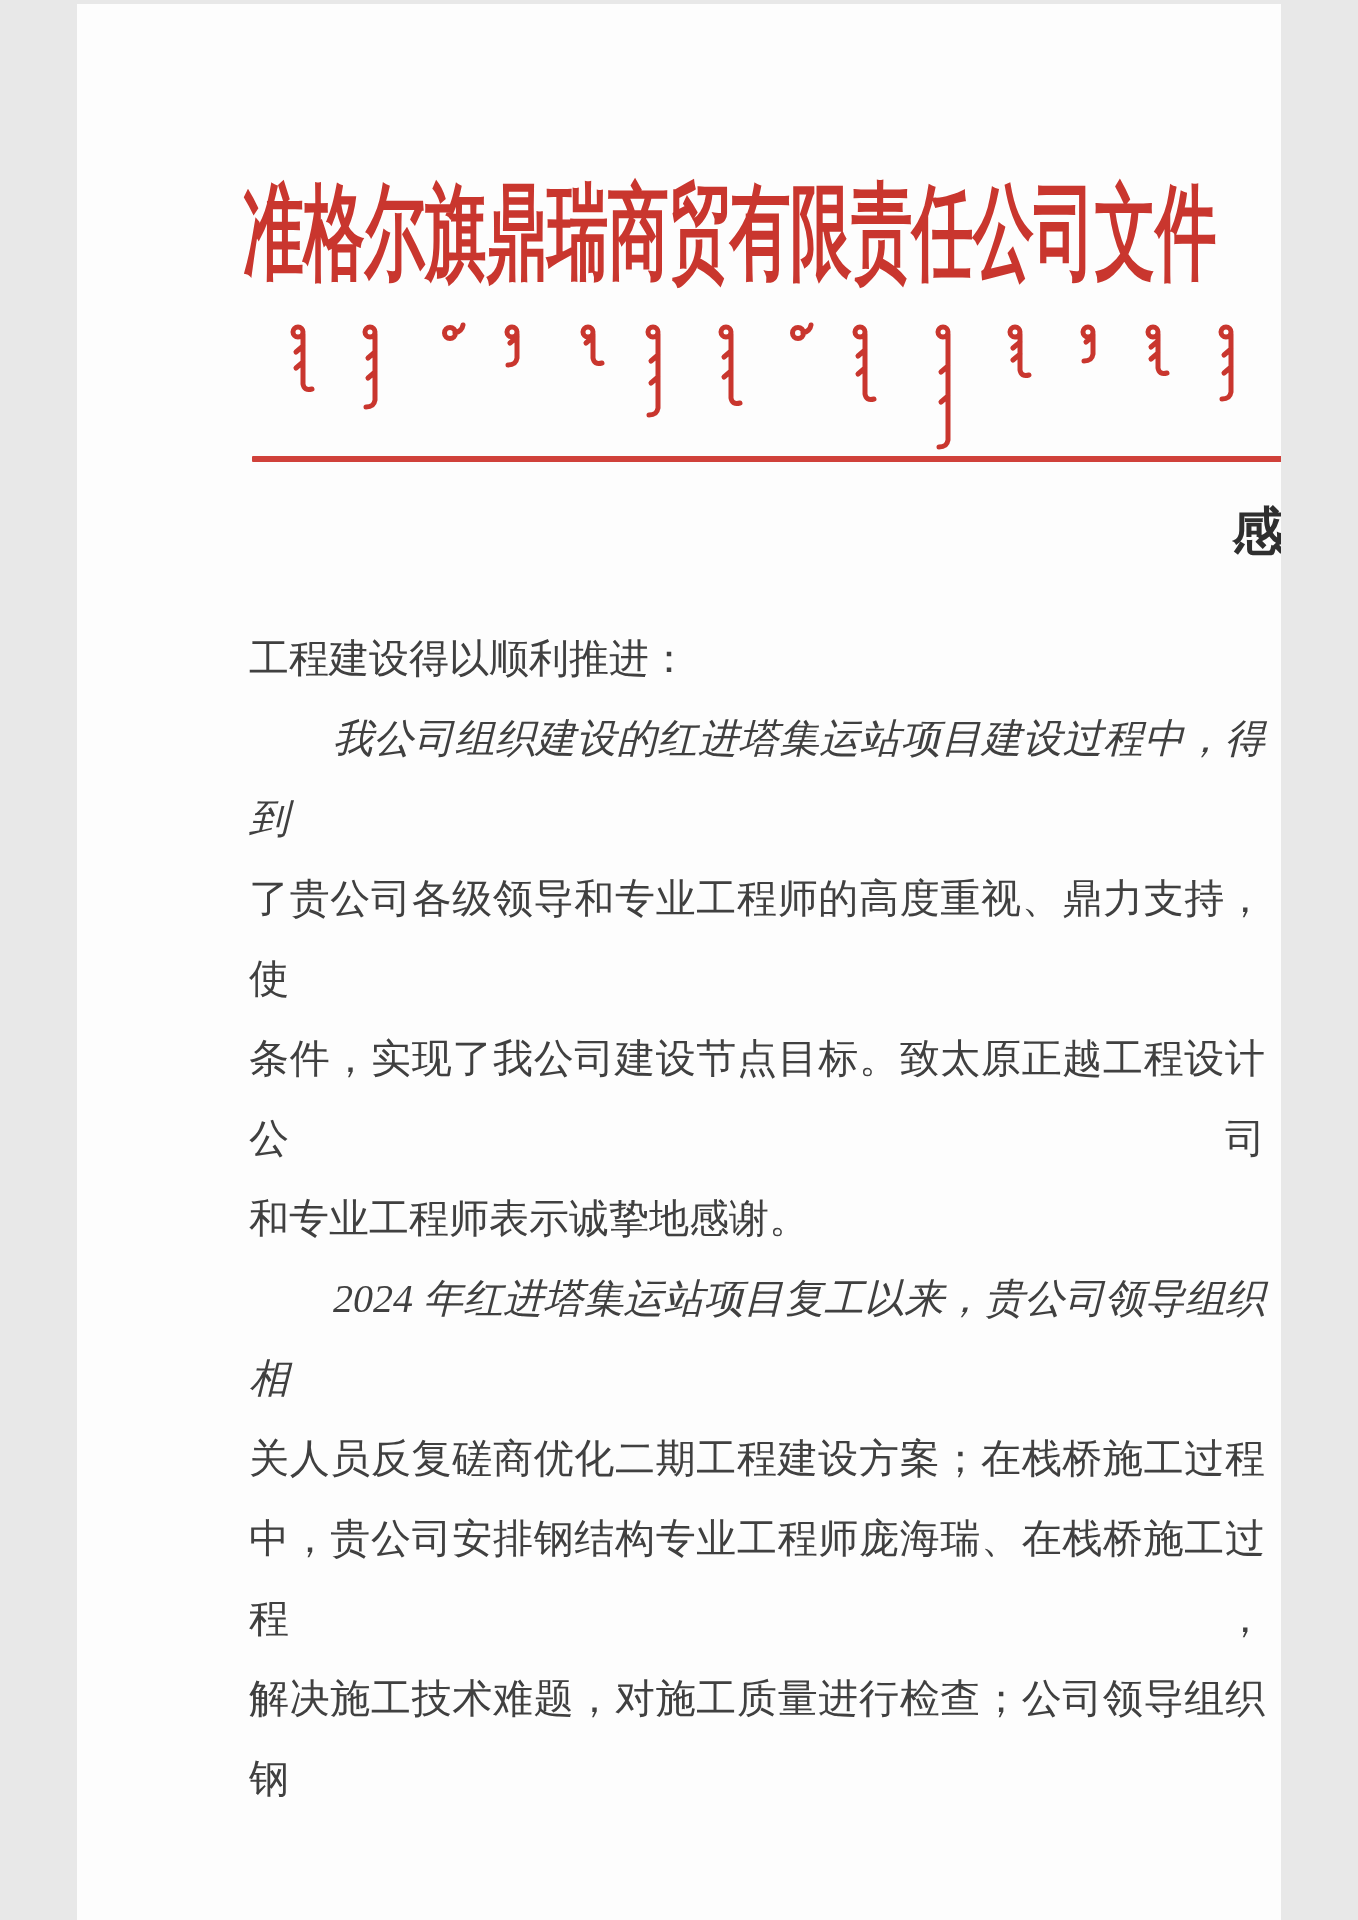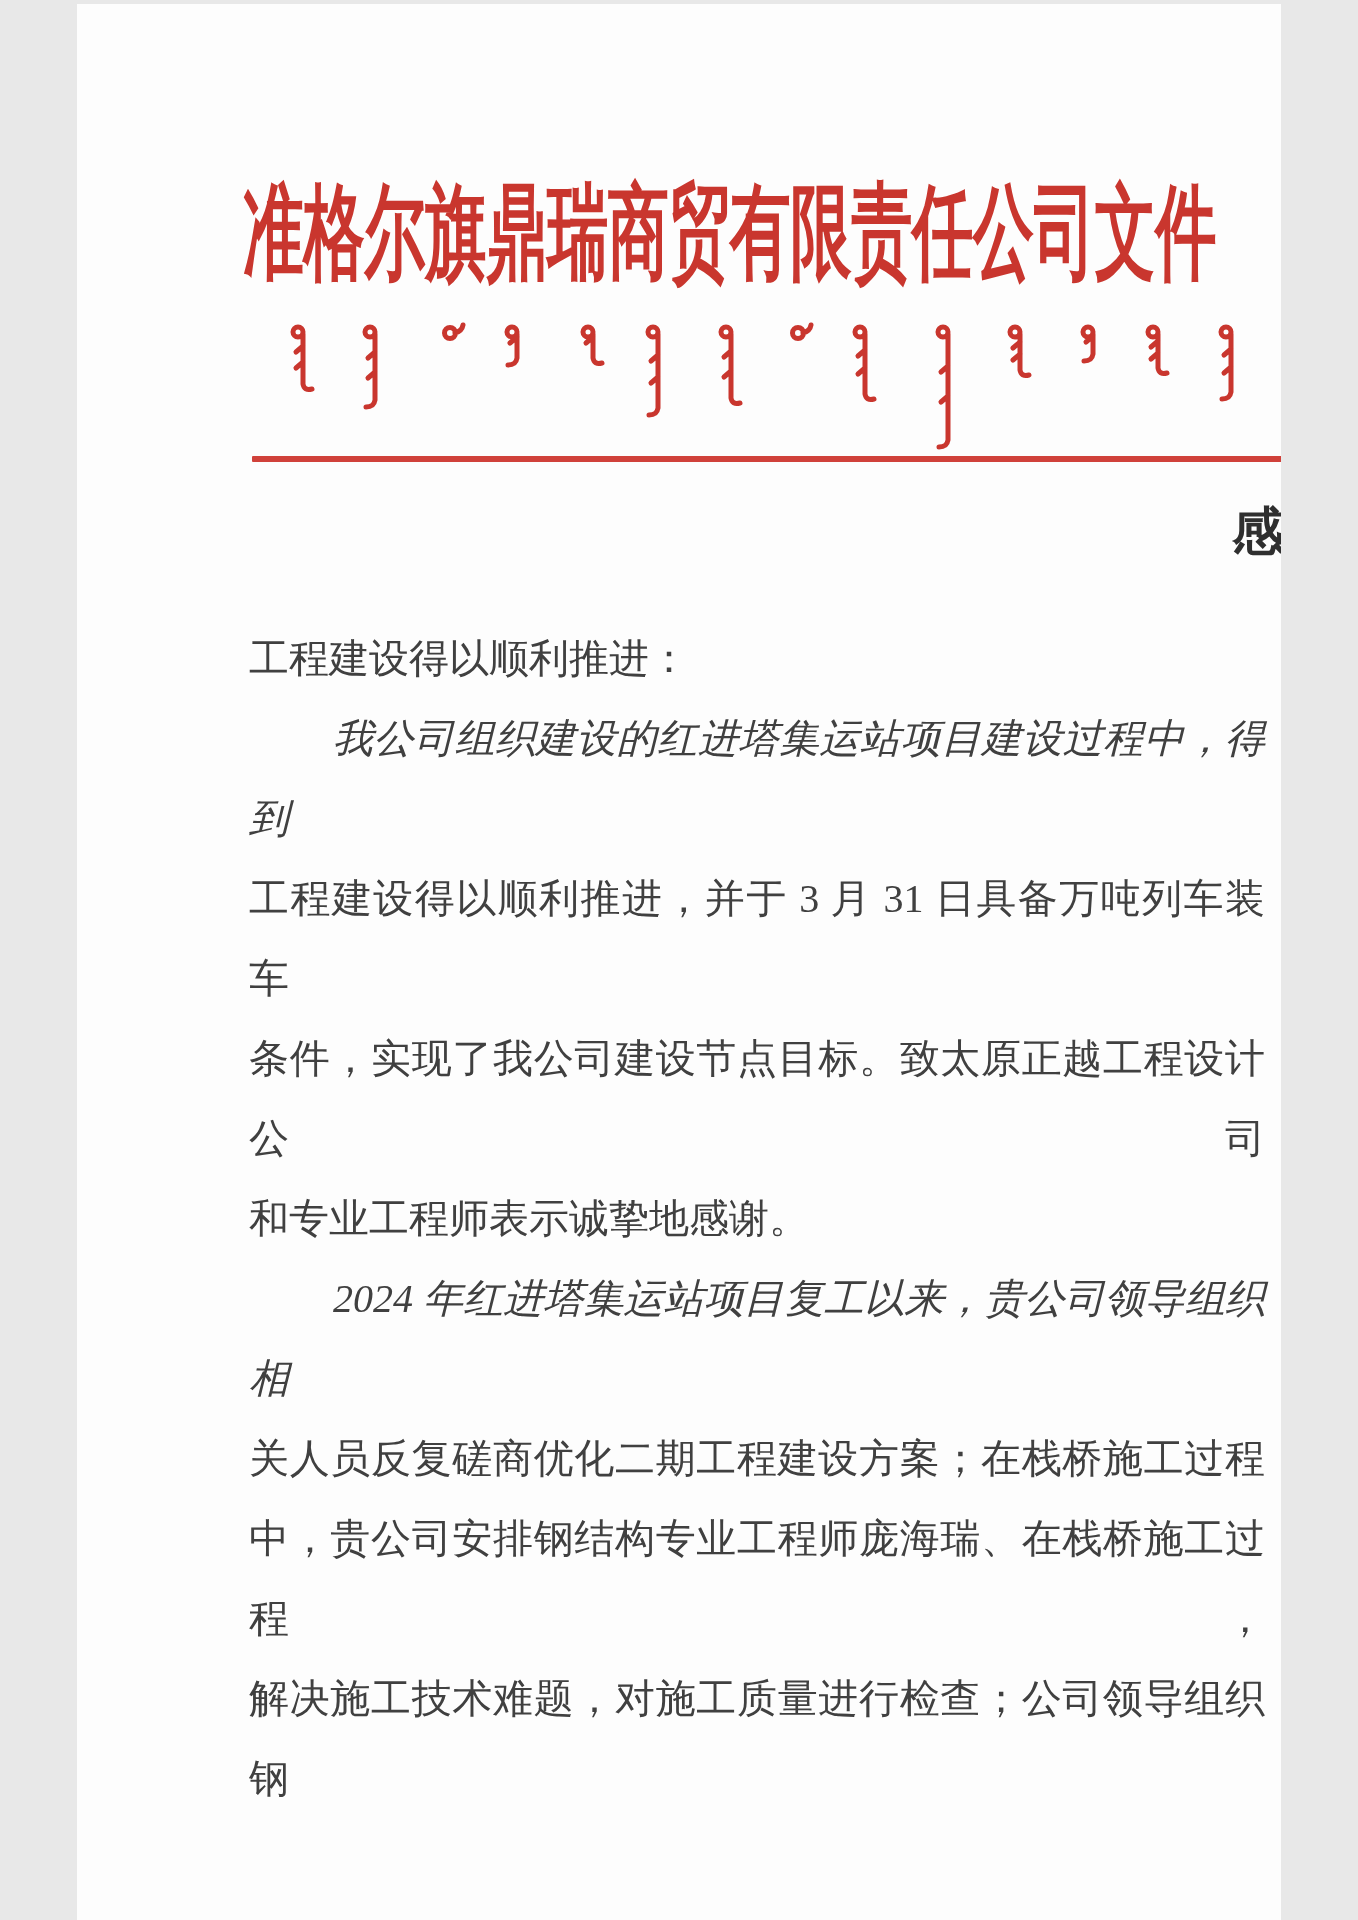--- a/index.html
+++ b/index.html
@@ -123,21 +123,21 @@
       </svg>
     </div>
 
   <div class="red-rule"></div>
 
   <h2 class="letter-title">感谢信</h2>
 
   <div class="letter-body">
     <div class="line">工程建设得以顺利推进：</div>
     <div class="line fill ind">我公司组织建设的红进塔集运站项目建设过程中，得到</div>
-    <div class="line fill">工程建设得以顺利推进，并于 3 月 31 日具备万吨列车装车</div>
+    <div class="line fill">了贵公司各级领导和专业工程师的高度重视、鼎力支持，使</div>
     <div class="line fill">条件，实现了我公司建设节点目标。致太原正越工程设计公司</div>
     <div class="line">和专业工程师表示诚挚地感谢。</div>
     <div class="line fill ind">2024 年红进塔集运站项目复工以来，贵公司领导组织相</div>
     <div class="line fill">关人员反复磋商优化二期工程建设方案；在栈桥施工过程</div>
     <div class="line fill">中，贵公司安排钢结构专业工程师庞海瑞、在栈桥施工过程，</div>
     <div class="line fill">解决施工技术难题，对施工质量进行检查；公司领导组织钢</div>
 
   </div>
 
 </div>

